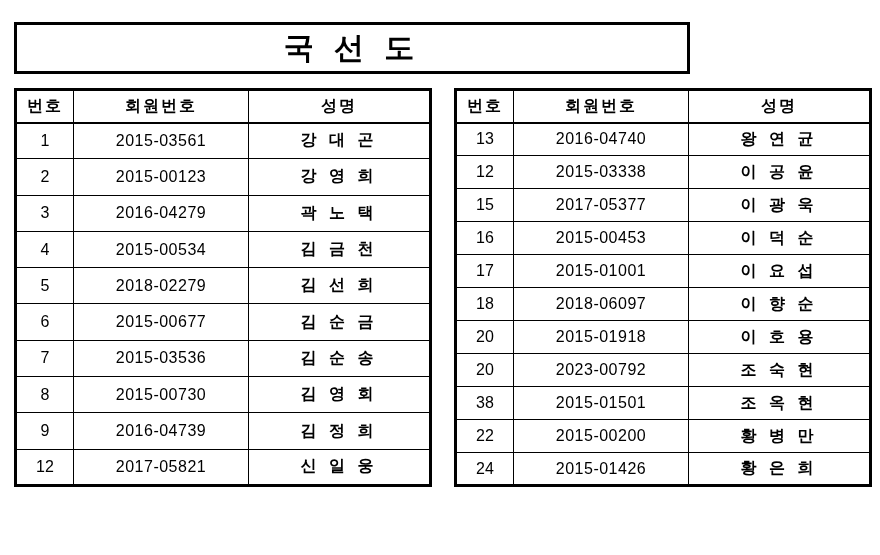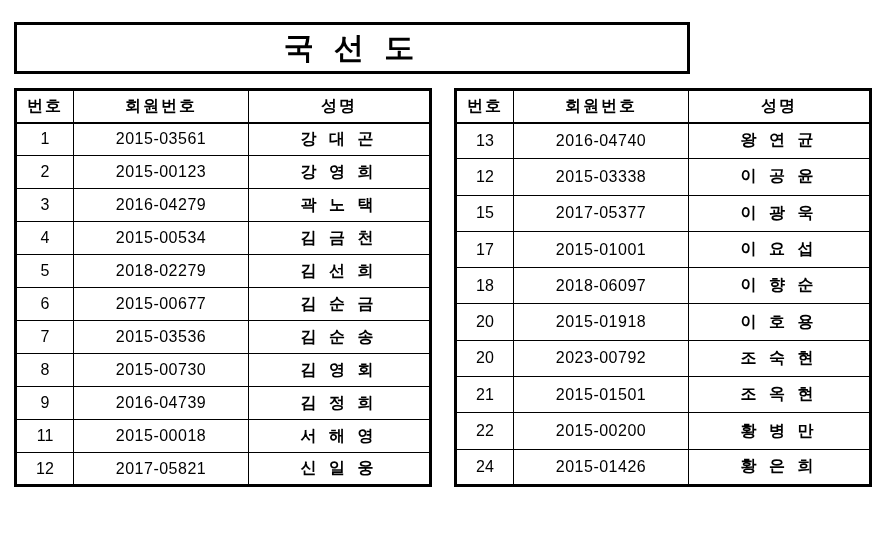--- a/index.html
+++ b/index.html
@@ -143,25 +143,20 @@
           <td class="cell-no">8</td>
           <td class="cell-id">2015-00730</td>
           <td class="cell-name">김 영 회</td>
         </tr>
         <tr>
           <td class="cell-no">9</td>
           <td class="cell-id">2016-04739</td>
           <td class="cell-name">김 정 희</td>
         </tr>
         <tr>
-          <td class="cell-no">11</td>
-          <td class="cell-id">2015-00018</td>
-          <td class="cell-name">서 해 영</td>
-        </tr>
-        <tr>
           <td class="cell-no">12</td>
           <td class="cell-id">2017-05821</td>
           <td class="cell-name">신 일 웅</td>
         </tr>
       </tbody>
     </table>
 
     <table class="roster">
       <colgroup>
         <col class="col-no">
@@ -185,41 +180,46 @@
           <td class="cell-no">12</td>
           <td class="cell-id">2015-03338</td>
           <td class="cell-name">이 공 윤</td>
         </tr>
         <tr>
           <td class="cell-no">15</td>
           <td class="cell-id">2017-05377</td>
           <td class="cell-name">이 광 욱</td>
         </tr>
         <tr>
+          <td class="cell-no">16</td>
+          <td class="cell-id">2015-00453</td>
+          <td class="cell-name">이 덕 순</td>
+        </tr>
+        <tr>
           <td class="cell-no">17</td>
           <td class="cell-id">2015-01001</td>
           <td class="cell-name">이 요 섭</td>
         </tr>
         <tr>
           <td class="cell-no">18</td>
           <td class="cell-id">2018-06097</td>
           <td class="cell-name">이 향 순</td>
         </tr>
         <tr>
           <td class="cell-no">20</td>
           <td class="cell-id">2015-01918</td>
           <td class="cell-name">이 호 용</td>
         </tr>
         <tr>
           <td class="cell-no">20</td>
           <td class="cell-id">2023-00792</td>
           <td class="cell-name">조 숙 현</td>
         </tr>
         <tr>
-          <td class="cell-no">21</td>
+          <td class="cell-no">38</td>
           <td class="cell-id">2015-01501</td>
           <td class="cell-name">조 옥 현</td>
         </tr>
         <tr>
           <td class="cell-no">22</td>
           <td class="cell-id">2015-00200</td>
           <td class="cell-name">황 병 만</td>
         </tr>
         <tr>
           <td class="cell-no">24</td>

